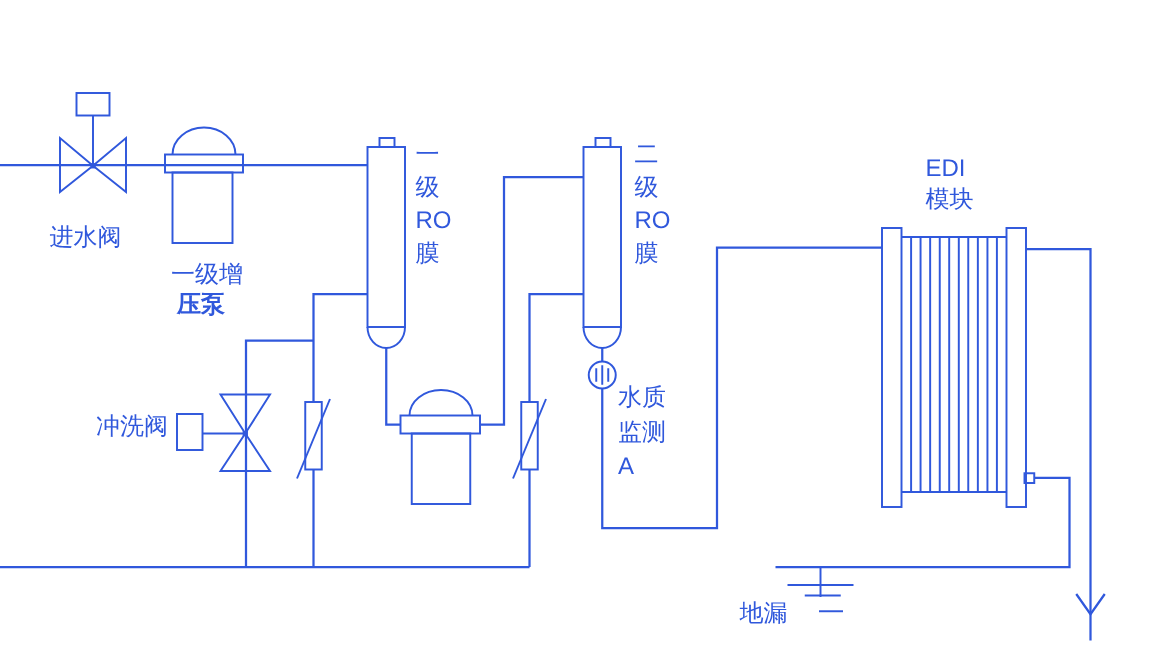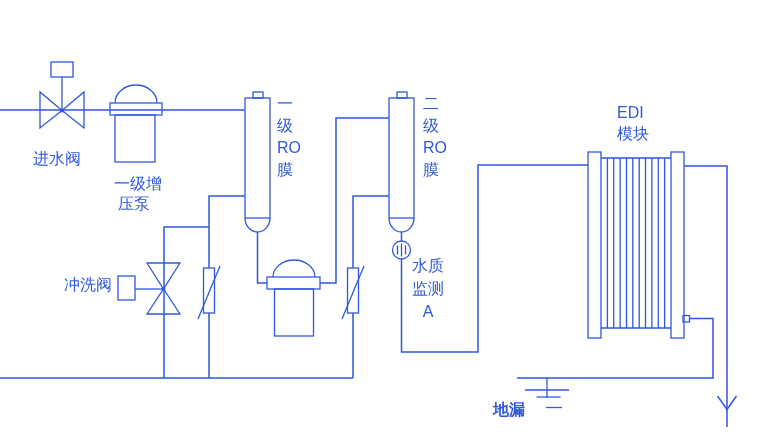--- a/index.html
+++ b/index.html
@@ -18,21 +18,21 @@
   .dot  { fill: var(--line); stroke: none; }
   .lbl {
     position: absolute;
     color: var(--line);
     font-size: 16px;
     line-height: 20px;
     white-space: nowrap;
   }
   .lbl span { display: block; }
   .v-lbl span { display: block; line-height: 22px; }
-  .mon-lbl span { display: block; line-height: 23px; text-align: center; }
+  .mon-lbl span { display: block; line-height: 23px; }
   .edi-lbl span { display: block; line-height: 21px; }
 </style>
 </head>
 <body>
 
 <div id="stage">
 
   <svg id="pipes" width="775" height="434" viewBox="0 0 775 434">
 
     <g>
@@ -144,21 +144,21 @@
       <path class="sym" d="M525,390 H569"></path>
       <path class="sym" d="M536.5,397 H560.5"></path>
       <path class="sym" d="M546,407.5 H562"></path>
     </g>
   </svg>
 
   <div class="lbl" style="left:33px; top:138px;margin-top:11px;">进水阀</div>
 
   <div class="lbl" style="left:114px; top:174px;">
     <span>一级增</span>
-    <span style="padding-left:4px;">压泵</span>
+    <span style="padding-left:4px;font-weight:bold;">压泵</span>
   </div>
 
   <div class="lbl v-lbl" style="left:277px; top:93px;">
     <span>一</span>
     <span>级</span>
     <span>RO</span>
     <span>膜</span>
   </div>
 
   <div class="lbl" style="left:64px; top:275px;font-family:Liberation Serif, serif;">冲洗阀</div>
@@ -175,15 +175,15 @@
     <span>水质</span>
     <span>监测</span>
     <span>A</span>
   </div>
 
   <div class="lbl edi-lbl" style="left:617px; top:102px;">
     <span>EDI</span>
     <span>模块</span>
   </div>
 
-  <div class="lbl" style="left:493px; top:400px;font-weight:bold;">地漏</div>
+  <div class="lbl" style="left:493px; top:400px;">地漏</div>
 
 </div>
 
 </body></html>

